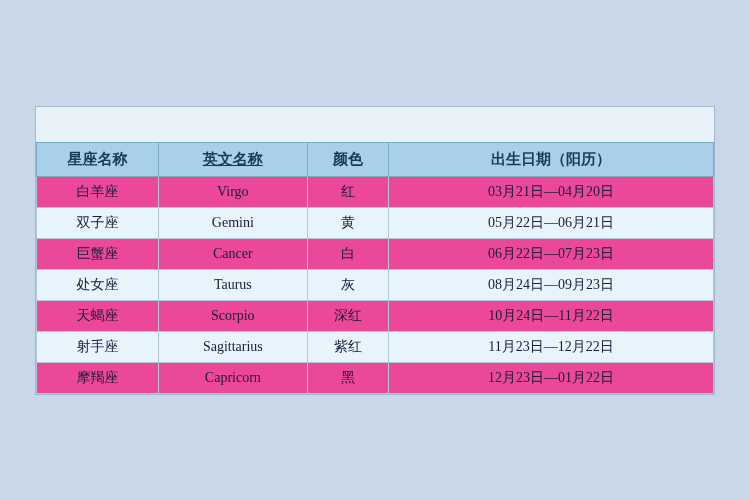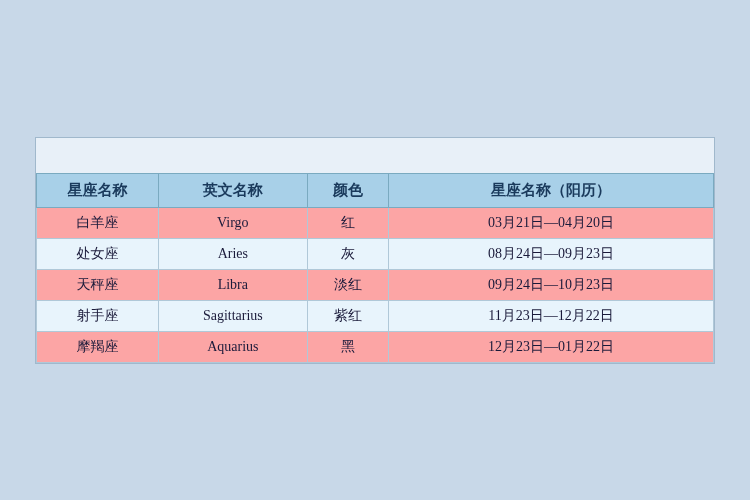--- a/index.html
+++ b/index.html
@@ -25,74 +25,86 @@
     th {
       background-color: #a8d0e8;
       color: #1a3a5c;
       font-weight: bold;
       font-size: 15px;
       padding: 7px 10px;
       border: 1px solid #7aaac0;
       text-align: center;
     }
     td {
-      background-color: #fca5a5;
+      background-color: #ec4899;
       color: #1a1a3a;
       font-size: 14px;
       padding: 6px 10px;
       border: 1px solid #b0c8d8;
       text-align: center;
     }
     tr:nth-child(even) td {
       background-color: #e8f4fc;
     }
     .col-zh { width: 18%; }
-    .col-en { width: 22%; }
+    .col-en { width: 22%; text-decoration: underline; }
     .col-color { width: 12%; }
     .col-date { width: 48%; }
   </style>
 </head>
 <body>
 
 <div class="table-container">
   <table>
     <thead>
       <tr>
         <th class="col-zh">星座名称</th>
         <th class="col-en">英文名称</th>
         <th class="col-color">颜色</th>
-        <th class="col-date">星座名称（阳历）</th>
+        <th class="col-date">出生日期（阳历）</th>
       </tr>
     </thead>
     <tbody id="table-body">
     <tr>
           <td>白羊座</td>
           <td>Virgo</td>
           <td>红</td>
           <td>03月21日—04月20日</td>
         </tr>
         <tr>
+          <td>双子座</td>
+          <td>Gemini</td>
+          <td>黄</td>
+          <td>05月22日—06月21日</td>
+        </tr>
+        <tr>
+          <td>巨蟹座</td>
+          <td>Cancer</td>
+          <td>白</td>
+          <td>06月22日—07月23日</td>
+        </tr>
+        <tr>
           <td>处女座</td>
-          <td>Aries</td>
+          <td>Taurus</td>
           <td>灰</td>
           <td>08月24日—09月23日</td>
         </tr>
         <tr>
-          <td>天秤座</td>
-          <td>Libra</td>
-          <td>淡红</td>
-          <td>09月24日—10月23日</td>
+          <td>天蝎座</td>
+          <td>Scorpio</td>
+          <td>深红</td>
+          <td>10月24日—11月22日</td>
         </tr>
         <tr>
           <td>射手座</td>
           <td>Sagittarius</td>
           <td>紫红</td>
           <td>11月23日—12月22日</td>
         </tr>
         <tr>
           <td>摩羯座</td>
-          <td>Aquarius</td>
+          <td>Capricorn</td>
           <td>黑</td>
           <td>12月23日—01月22日</td>
         </tr>
       </tbody>
   </table>
 </div>
 
 </body></html>

